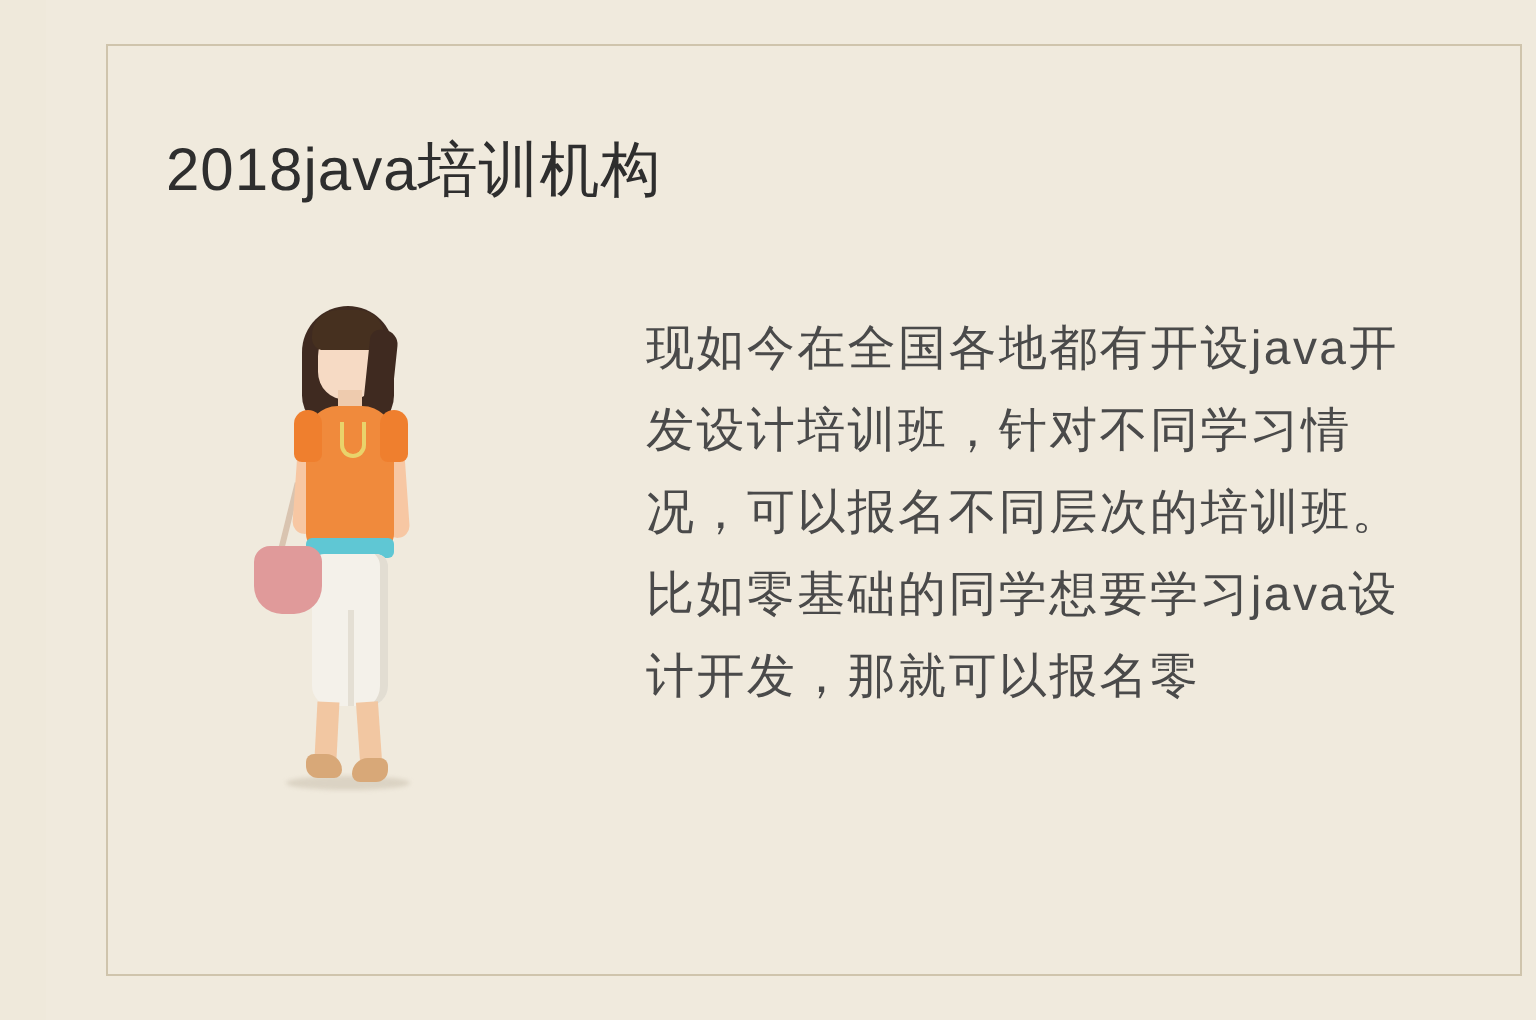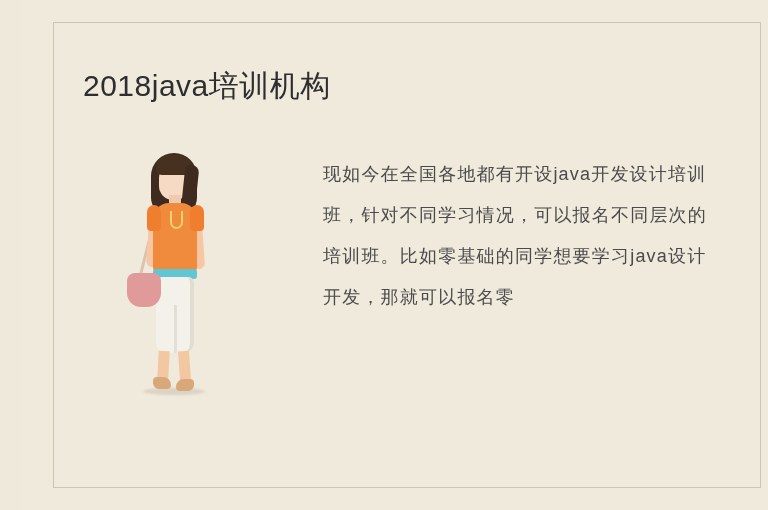--- a/index.html
+++ b/index.html
@@ -251,21 +251,21 @@
     background: rgba(180,170,150,0.35);
     border-radius: 50%;
     filter: blur(1px);
   }
   .text-block {
     flex: 1;
     margin-left: 70px;
     margin-right: 10px;
     margin-top: 14px;
     font-family: "Liberation Sans", sans-serif;
-    font-size: 18px;
+    font-size: 24px;
     line-height: 41px;
     color: #4a4a4a;
     letter-spacing: 1.2px;
     text-align: left;
     word-break: break-all;
   }
 </style>
 </head>
 <body>
 

